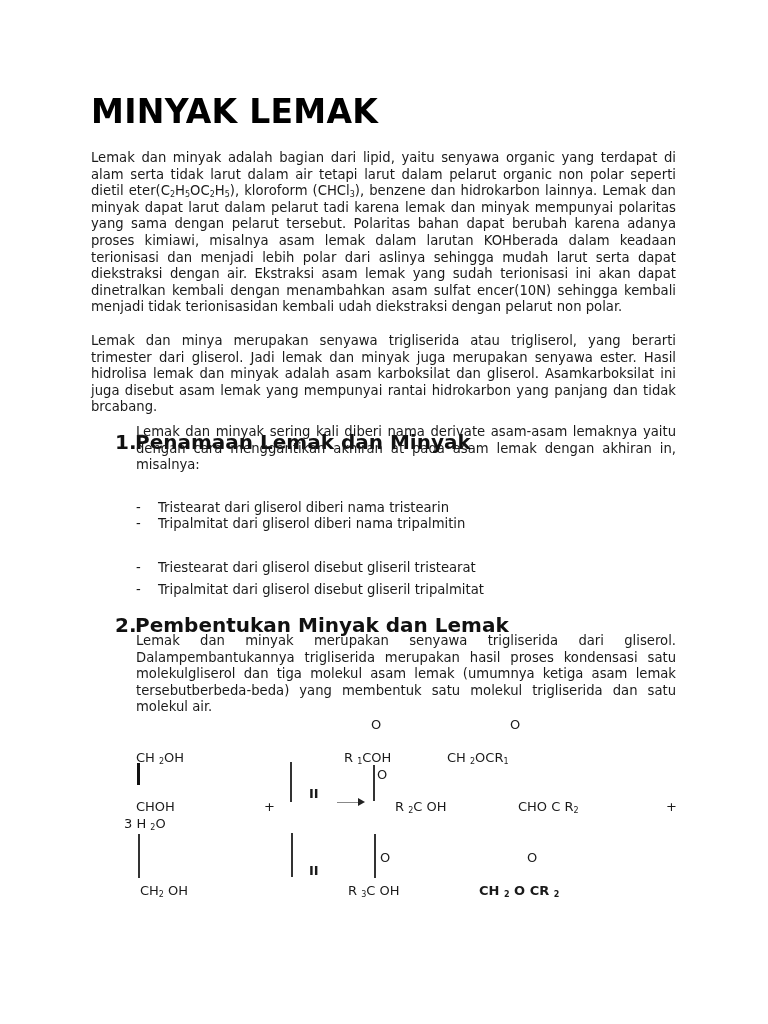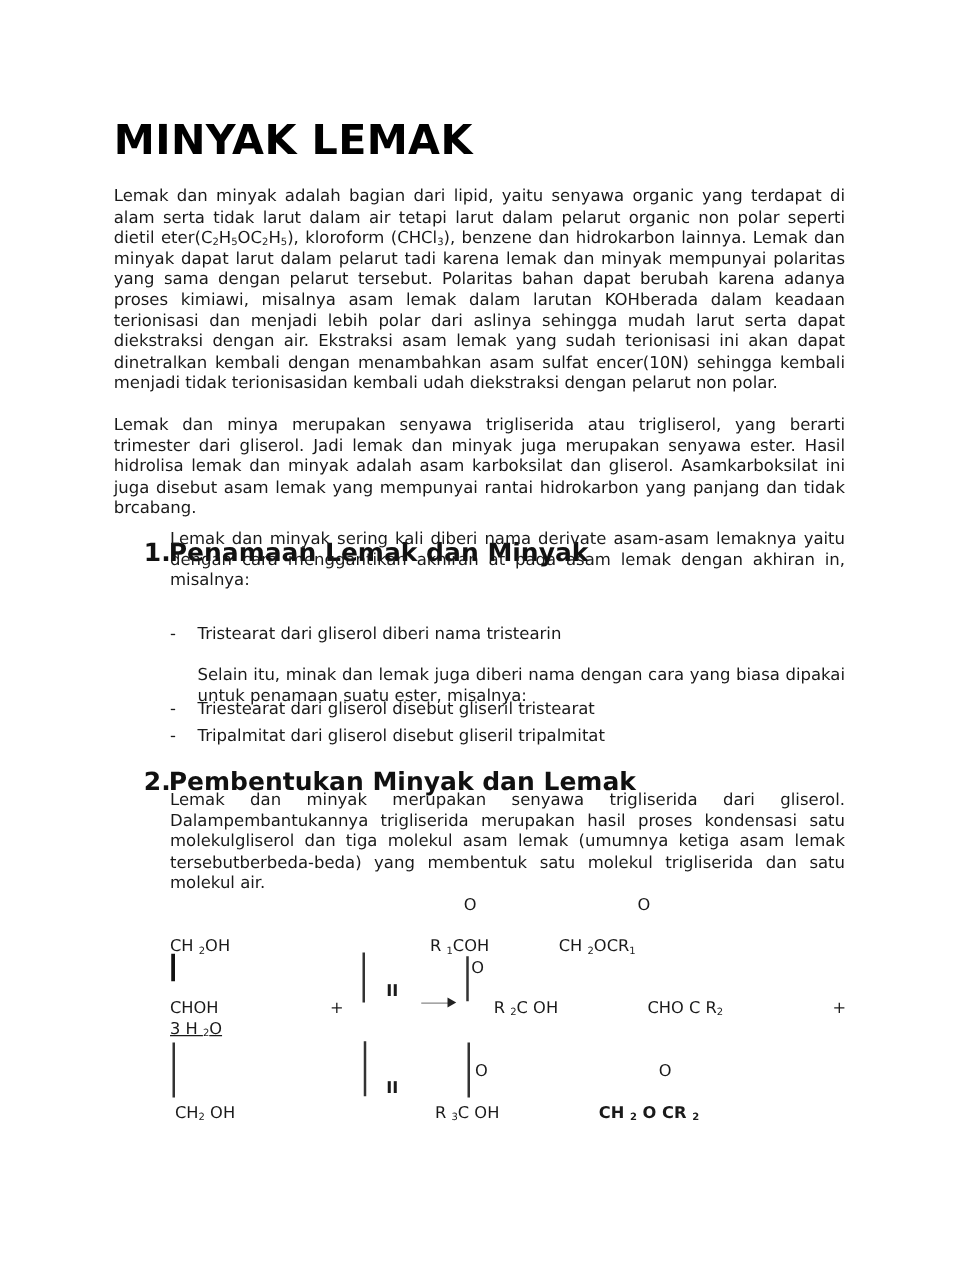--- a/index.html
+++ b/index.html
@@ -46,21 +46,23 @@
   </div>
 
   <div class="sec-head" style="top:433px;">
     <span class="num">1.</span><span>Penamaan Lemak dan Minyak</span>
   </div>
   <div class="sec-body last-left" style="top:424px;">Lemak dan minyak sering kali diberi nama derivate asam-asam lemaknya yaitu dengan cara menggantikan akhiran at pada asam lemak dengan akhiran in, misalnya:</div>
 
   <div class="dash-item" style="top:500px;">
     <span class="dash">-</span><span>Tristearat dari gliserol diberi nama tristearin</span>
   </div>
-  <div class="indent-para last-left" style="top:533px;">Selain itu, minak dan lemak juga diberi nama dengan cara yang biasa dipakai untuk penamaan suatu ester, misalnya:</div>
+  <div class="dash-item" style="top:516px;">
+    <span class="dash">-</span><span>Tripalmitat dari gliserol diberi nama tripalmitin</span>
+  </div>
   <div class="dash-item" style="top:560px;">
     <span class="dash">-</span><span>Triestearat dari gliserol disebut gliseril tristearat</span>
   </div>
   <div class="dash-item" style="top:582px;">
     <span class="dash">-</span><span>Tripalmitat dari gliserol disebut  gliseril tripalmitat</span>
   </div>
 
   <div class="sec-head" style="top:616px;text-align:right;">
     <span class="num">2.</span><span>Pembentukan Minyak dan Lemak</span>
   </div>
@@ -79,21 +81,21 @@
     <div class="vline" style="left:290px; top:762px; height:40px;"></div>
     <span class="dbl" style="left:309px; top:787px;">II</span>
     <div class="vline" style="left:373px; top:765px; height:36px;"></div>
     <div class="arrow" style="left:337px; top:802px; width:22px;"></div>
 
     <span class="chem" style="left:136px; top:799px;">CHOH</span>
     <span class="chem" style="left:264px; top:799px;">+</span>
     <span class="chem" style="left:395px; top:799px;"><span>R </span><span class="s">2</span><span>C OH</span></span>
     <span class="chem" style="left:518px; top:799px;"><span>CHO C R</span><span class="s">2</span></span>
     <span class="chem" style="left:666px; top:799px;">+</span>
-    <span class="chem" style="left:136px; top:816px;text-decoration:underline;"><span>3 H </span><span class="s">2</span><span>O</span></span>
+    <span class="chem" style="left:124px; top:816px;"><span>3 H </span><span class="s">2</span><span>O</span></span>
 
     <div class="vline" style="left:138px; top:834px; height:44px;"></div>
     <div class="vline" style="left:291px; top:833px; height:44px;"></div>
     <span class="dbl" style="left:309px; top:864px;">II</span>
     <div class="vline" style="left:374px; top:834px; height:44px;"></div>
     <span class="chem" style="left:380px; top:850px;">O</span>
     <span class="chem" style="left:527px; top:850px;">O</span>
 
     <span class="chem" style="left:140px; top:883px;"><span>CH</span><span class="s">2</span><span> OH</span></span>
     <span class="chem" style="left:348px; top:883px;"><span>R </span><span class="s">3</span><span>C OH</span></span>

